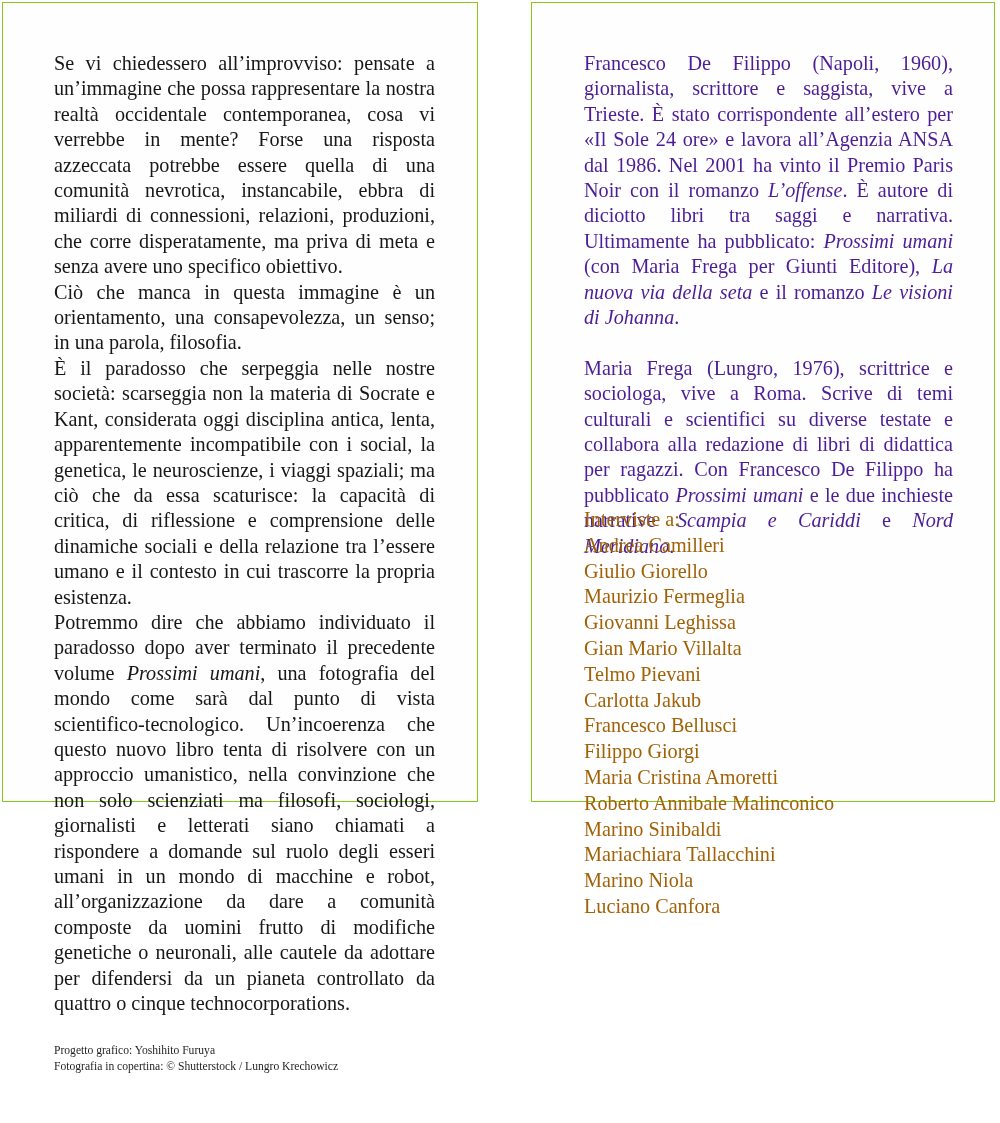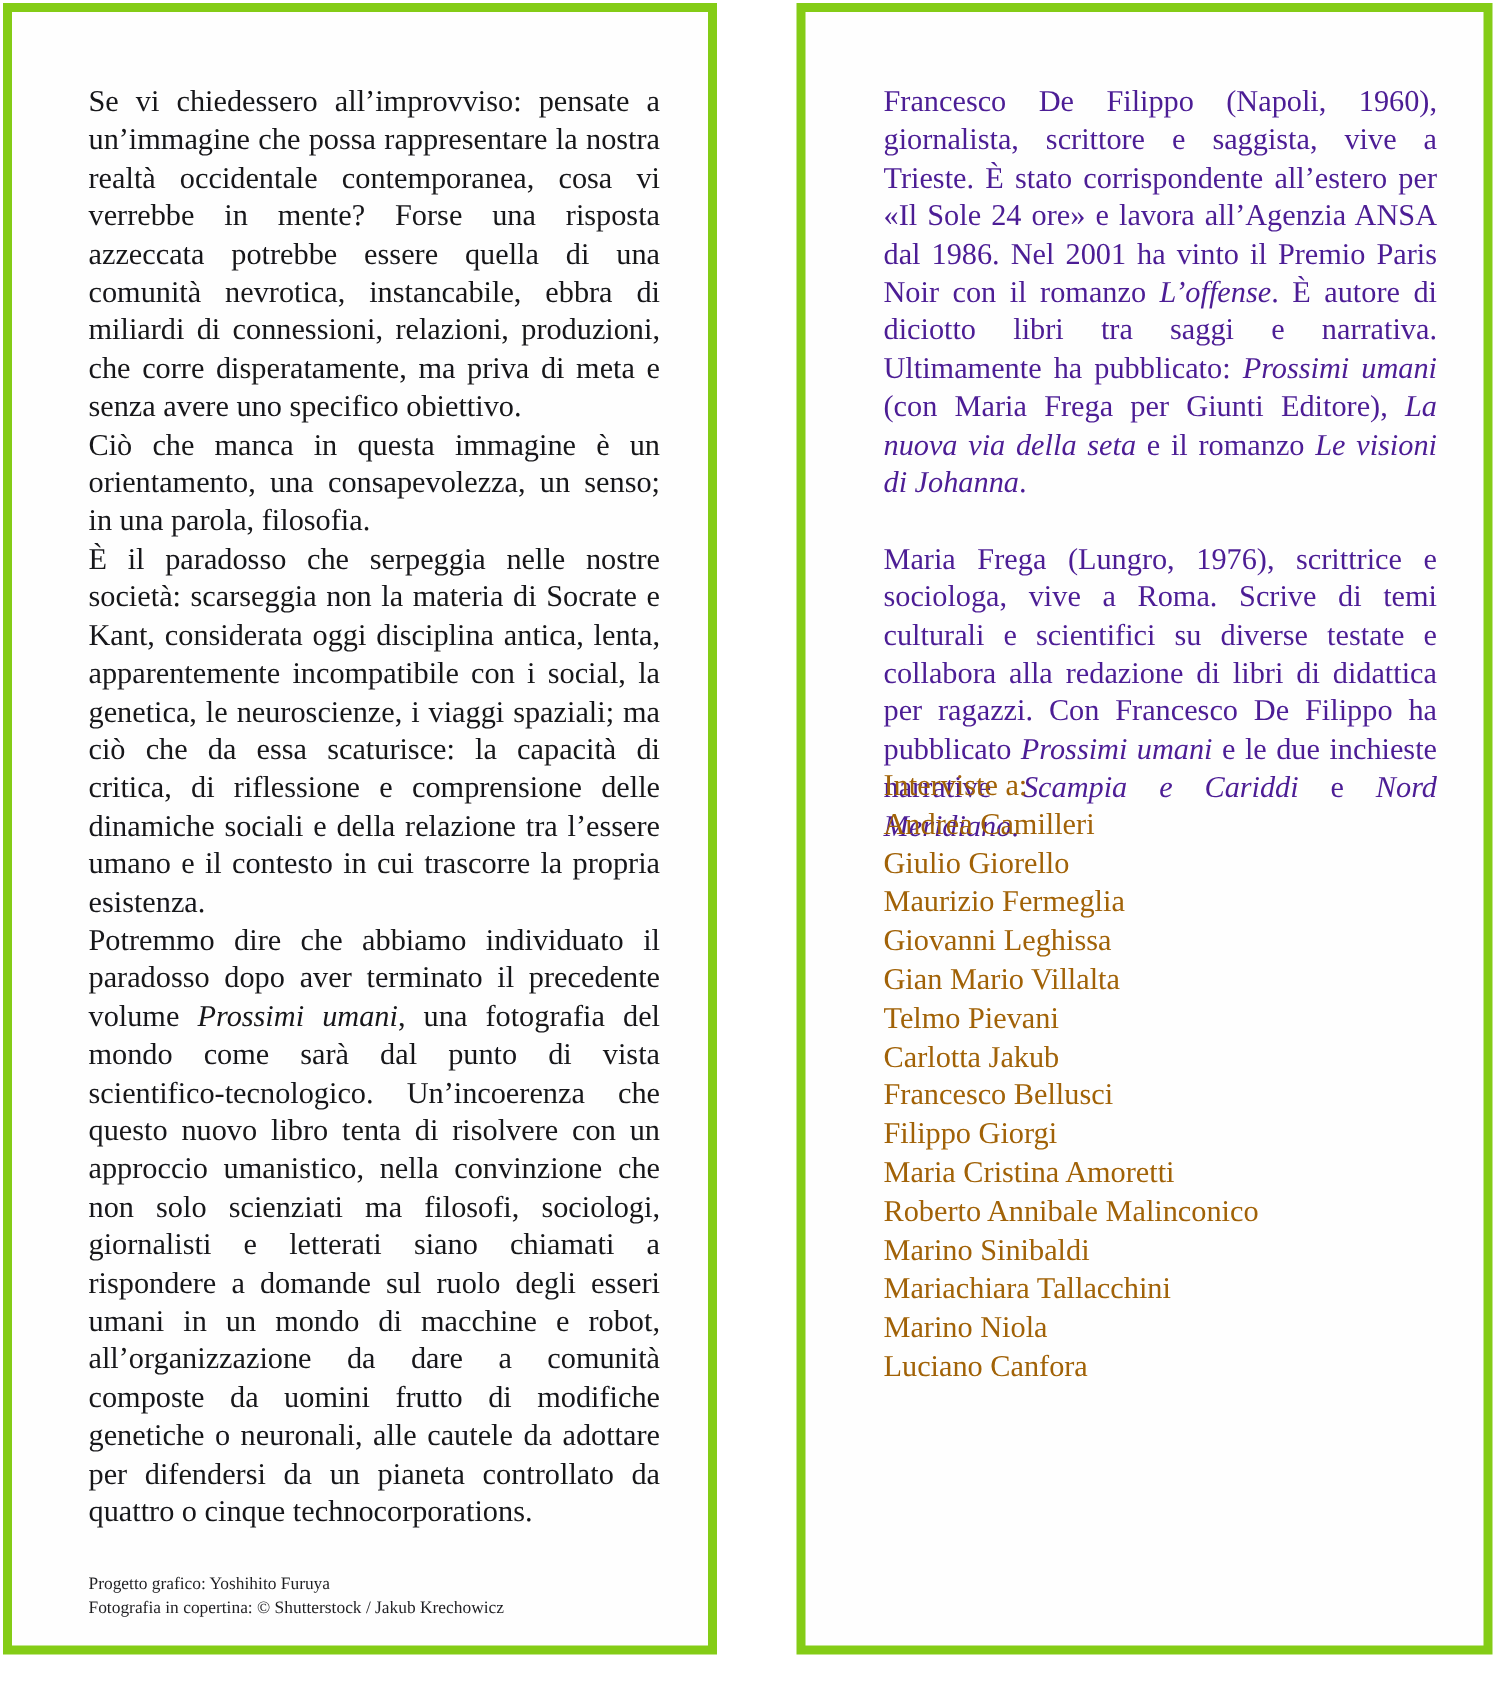--- a/index.html
+++ b/index.html
@@ -20,23 +20,23 @@
     position: absolute;
     left: 0;
     top: 0;
     width: 1000px;
     height: 1123px;
   }
 
   .flap {
     position: absolute;
     top: 2px;
-    height: 1101px;
+    height: 800px;
     background: #fefefe;
-    border: 6px solid #84cc16;
+    border: 1px solid #84cc16;
     box-sizing: border-box;
   }
 
   #left-flap {
     left: 2px;
     width: 476px;
   }
 
   #right-flap {
     left: 531px;
@@ -126,21 +126,21 @@
 
       <div id="blurb-body">
           <p><span>Se vi chiedessero all’improvviso: pensate a un’immagine che possa rappresentare la nostra realtà occidentale contemporanea, cosa vi verrebbe in mente? Forse una risposta azzeccata potrebbe essere quella di una comunità nevrotica, instancabile, ebbra di miliardi di connessioni, relazioni, produzioni, che corre disperatamente, ma priva di meta e senza avere uno specifico obiettivo.</span></p>
           <p><span>Ciò che manca in questa immagine è un orientamento, una consapevolezza, un senso; in una parola, filosofia.</span></p>
           <p><span>È il paradosso che serpeggia nelle nostre società: scarseggia non la materia di Socrate e Kant, considerata oggi disciplina antica, lenta, apparentemente incompatibile con i social, la genetica, le neuroscienze, i viaggi spaziali; ma ciò che da essa scaturisce: la capacità di critica, di riflessione e comprensione delle dinamiche sociali e della relazione tra l’essere umano e il contesto in cui trascorre la propria esistenza.</span></p>
           <p><span>Potremmo dire che abbiamo individuato il paradosso dopo aver terminato il precedente volume </span><span class="it">Prossimi umani</span><span>, una fotografia del mondo come sarà dal punto di vista scientifico-tecnologico. Un’incoerenza che questo nuovo libro tenta di risolvere con un approccio umanistico, nella convinzione che non solo scienziati ma filosofi, sociologi, giornalisti e letterati siano chiamati a rispondere a domande sul ruolo degli esseri umani in un mondo di macchine e robot, all’organizzazione da dare a comunità composte da uomini frutto di modifiche genetiche o neuronali, alle cautele da adottare per difendersi da un pianeta controllato da quattro o cinque technocorporations.</span></p>
         </div>
 
       <div id="cover-credits">
           <div>Progetto grafico: Yoshihito Furuya</div>
-          <div>Fotografia in copertina: © Shutterstock / Jakub Krechowicz</div>
+          <div>Fotografia in copertina: © Shutterstock / Lungro Krechowicz</div>
         </div>
 
     </div>
   </div>
 
   <div class="flap" id="right-flap">
     <div class="flap-inner">
 
       <div id="bio-body">
           <p><span>Francesco De Filippo (Napoli, 1960), giornalista, scrittore e saggista, vive a Trieste. È stato corrispondente all’estero per «Il Sole 24 ore» e lavora all’Agenzia ANSA dal 1986. Nel 2001 ha vinto il Premio Paris Noir con il romanzo </span><span class="it">L’offense</span><span>. È autore di diciotto libri tra saggi e narrativa. Ultimamente ha pubblicato: </span><span class="it">Prossimi umani</span><span> (con Maria Frega per Giunti Editore), </span><span class="it">La nuova via della seta</span><span> e il romanzo </span><span class="it">Le visioni di Johanna</span><span>.</span></p>

